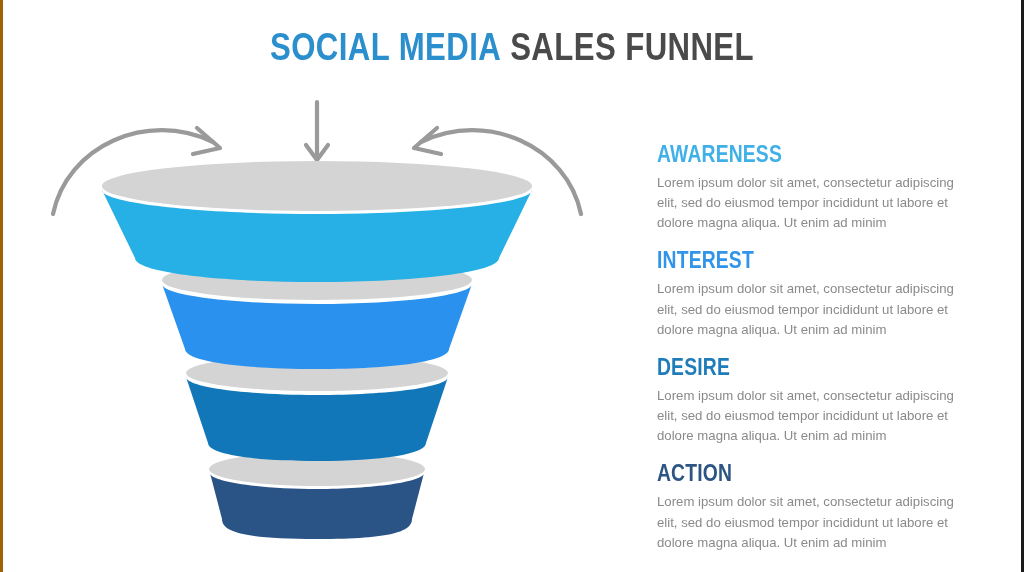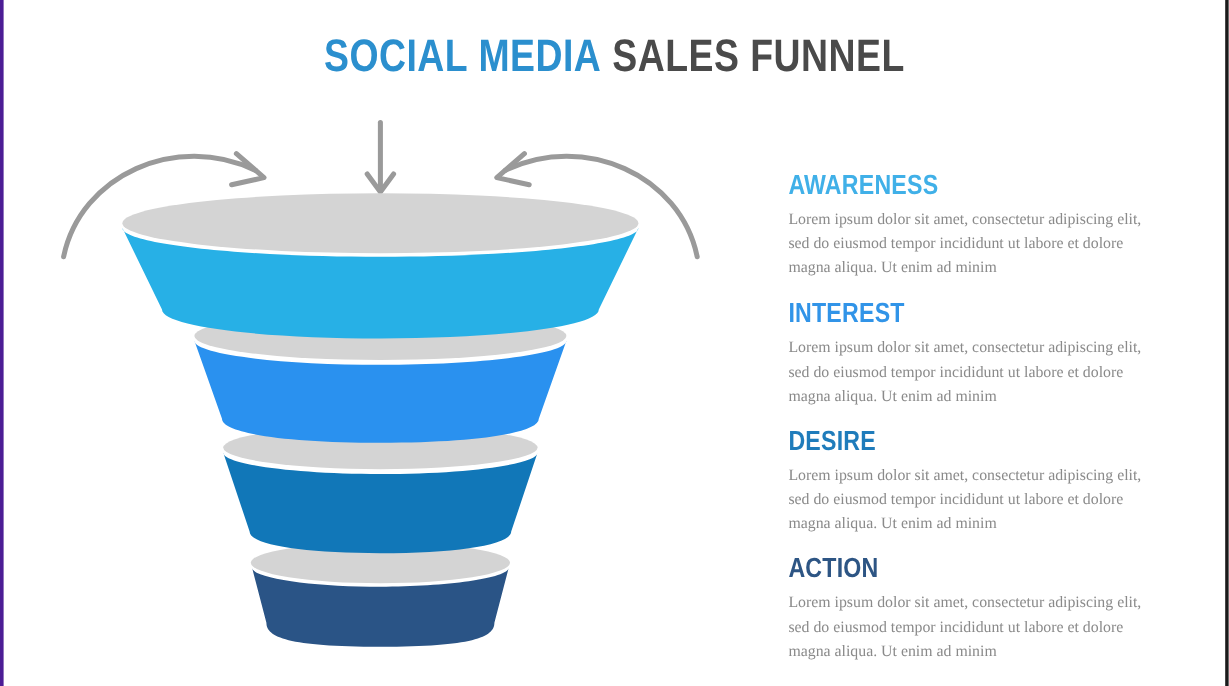--- a/index.html
+++ b/index.html
@@ -7,21 +7,21 @@
     padding: 0;
     background: #ffffff;
   }
   #page {
     position: relative;
     width: 1024px;
     height: 572px;
     background: #ffffff;
     overflow: hidden;
     font-family: "Liberation Sans", sans-serif;
-    border-left: 3px solid #4c1d95;
+    border-left: 3px solid #a16207;
     border-right: 3px solid #1b1b1b;
     box-sizing: border-box;
   }
 
   
   #title {
     position: absolute;
     top: 28px;
     left: 0;
     width: 100%;
@@ -61,21 +61,21 @@
     font-weight: 700;
     font-size: 23px;
     line-height: 1.04;
     letter-spacing: 0.2px;
     margin: 0 0 6px 0;
     transform: scaleX(0.84);
     transform-origin: left center;
     white-space: nowrap;
   }
   .stage-body {
-    font-family: Liberation Serif, serif;
+    font-family: Liberation Sans, sans-serif;
     font-size: 13.2px;
     line-height: 1.53;
     color: #8a8a8a;
     margin: 0;
     max-width: 305px;
   }
 </style>
 </head>
 <body>
 

